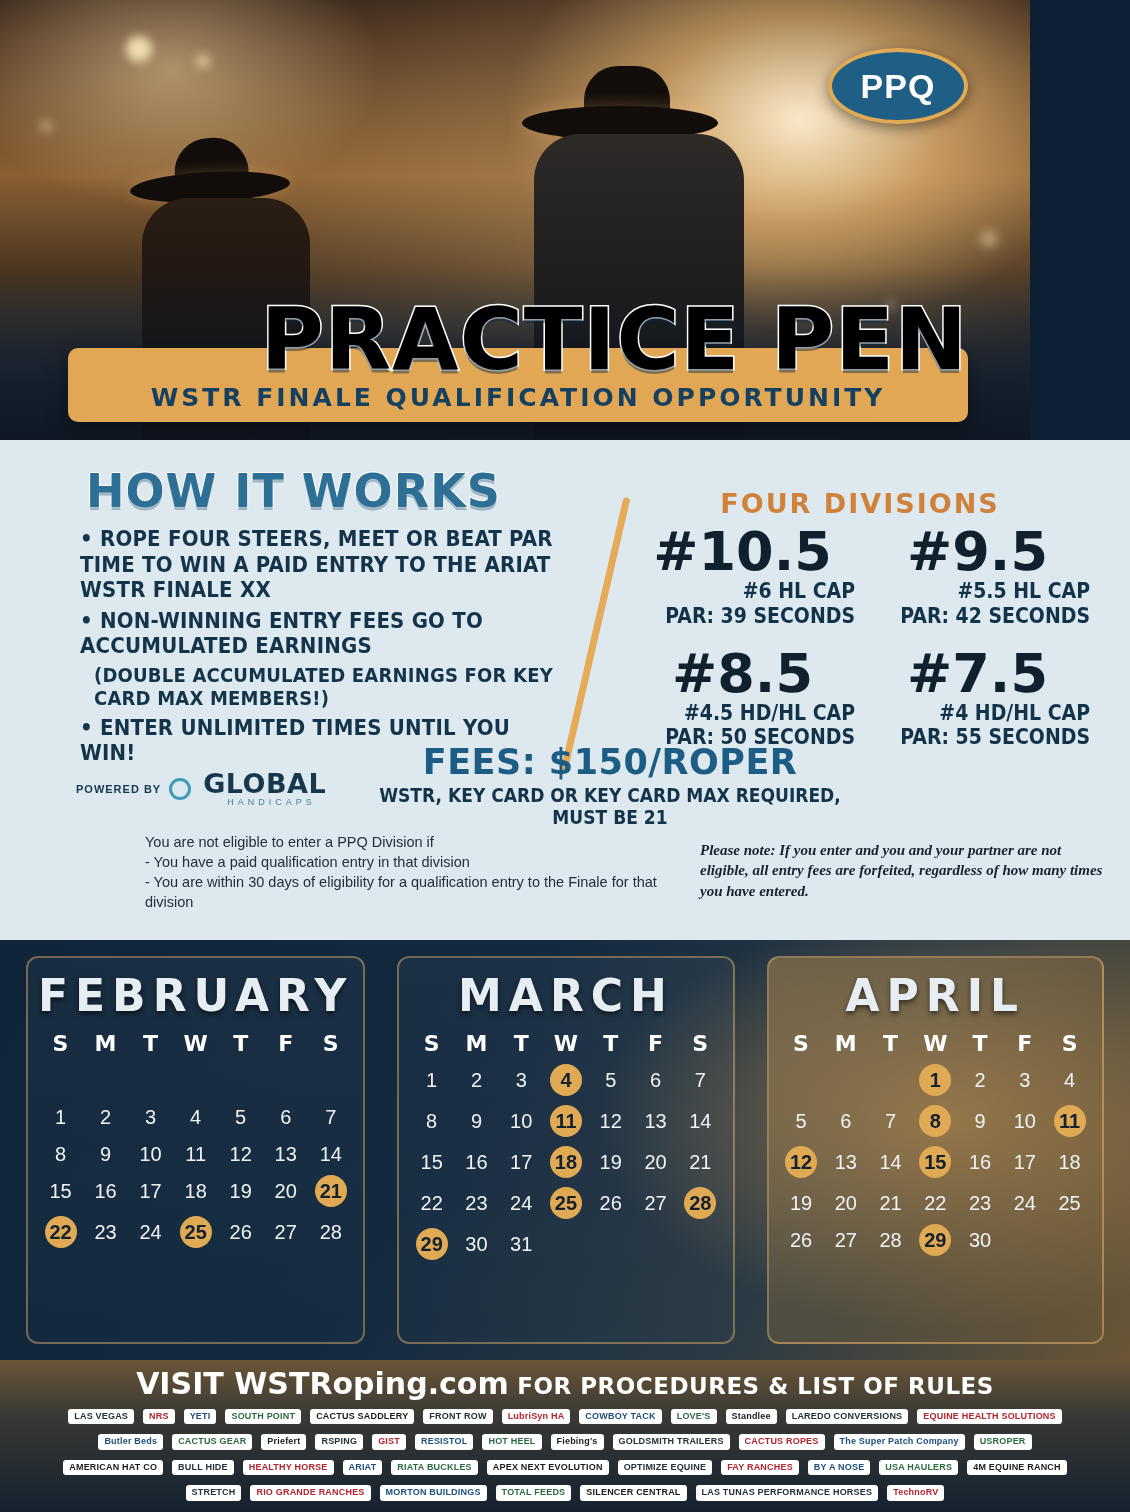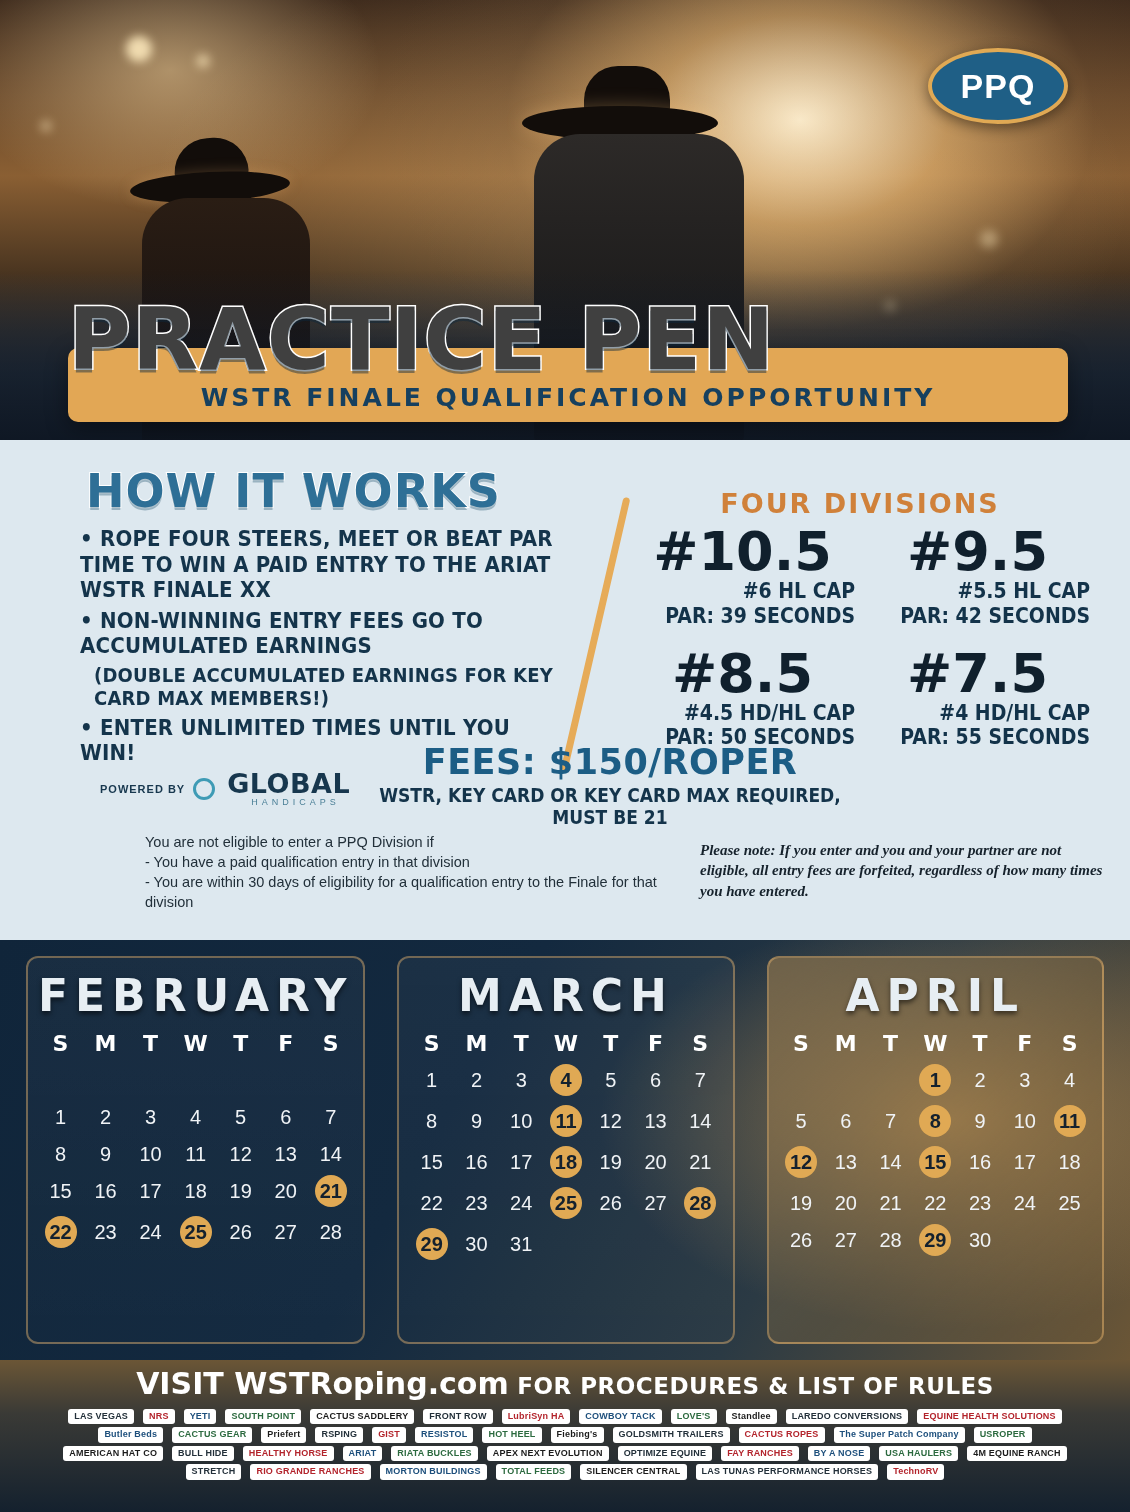--- a/index.html
+++ b/index.html
@@ -7,21 +7,21 @@
     width: 1130px; height: 1512px;
     font-family: "Liberation Sans", sans-serif;
     background: #0d2033;
     overflow: hidden;
     position: relative;
   }
 
   
   .hero {
     position: relative;
-    width: 1130px; height: 440px;
+    width: 1030px; height: 440px;
     background:
       radial-gradient(ellipse 420px 300px at 800px 120px, rgba(255,245,220,0.95) 0%, rgba(240,190,120,0.55) 35%, rgba(120,90,60,0.15) 70%, rgba(0,0,0,0) 100%),
       radial-gradient(ellipse 300px 200px at 170px 70px, rgba(255,225,170,0.5) 0%, rgba(0,0,0,0) 70%),
       linear-gradient(180deg, #3d2a1c 0%, #6b4a2b 22%, #8a5f33 40%, #4a3520 62%, #23303e 85%, #1b2a3a 100%);
     overflow: hidden;
   }
   .hero-haze {
     position:absolute; inset:0;
     background: radial-gradient(ellipse 700px 380px at 640px 200px, rgba(255,210,140,0.28) 0%, rgba(0,0,0,0) 70%);
   }
@@ -71,27 +71,27 @@
 
   
   .title-band {
     position:absolute; left:68px; right:62px; bottom:18px;
     background:#e2a755;
     border-radius:10px;
     padding:8px 0 10px;
     box-shadow: 0 6px 22px rgba(0,0,0,0.4);
   }
   .title-main {
-    text-align:left;
+    text-align:right;
     font-family:"DejaVu Sans", sans-serif;
     font-weight:bold;
     font-size:86px;
     line-height:0.92;
     letter-spacing:1px;
-    color:#404040;
+    color:#000000;
     -webkit-text-stroke: 3px #ffffff;
     paint-order: stroke fill;
     text-shadow: 0 4px 0 rgba(12,40,62,0.45);
     margin-top:-56px;
     position:relative;
   }
   .title-sub {
     text-align:center;
     font-family:"DejaVu Sans", sans-serif;
     font-weight:bold;
@@ -157,21 +157,21 @@
     color:#10202d; text-align:center;
   }
   .div-cap, .div-par {
     font-family:"DejaVu Sans Condensed","Liberation Sans Narrow","Liberation Sans", sans-serif;
     font-weight:bold; font-size:21px; color:#13334a; line-height:1.18;
     text-align:right;
   }
   .div-cell.lower { margin-top:14px; }
 
   .powered {
-    position:absolute; left:100px; top:330px; display:flex; align-items:center; gap:8px;
+    position:absolute; left:76px; top:330px; display:flex; align-items:center; gap:8px;
   }
   .powered .pb {
     font-family:"Liberation Sans", sans-serif; font-weight:bold;
     font-size:11px; letter-spacing:1px; color:#17374e;
   }
   .globe-logo { display:flex; flex-direction:column; align-items:flex-start; }
   .globe-logo .gl-main {
     font-family:"DejaVu Sans", sans-serif; font-weight:bold; font-size:27px;
     color:#17374e; letter-spacing:0.5px; line-height:1;
   }
@@ -259,21 +259,21 @@
     text-align:center;
     font-family:"DejaVu Sans", sans-serif; font-weight:bold;
     font-size:30px; color:#ffffff;
   }
   .visit .small {
     font-size:23px; letter-spacing:0.5px;
   }
   .sponsors {
     margin-top:8px; padding:0 60px;
     display:flex; flex-wrap:wrap; justify-content:center; align-items:flex-end;
-    gap:3px 9px;
+    gap:10px 9px;
   }
   .sp {
     background:#ffffff; color:#23303a;
     font-family:"Liberation Sans", sans-serif; font-weight:bold;
     font-size:9px; letter-spacing:0.2px;
     padding:3px 6px; border-radius:3px; white-space:nowrap;
     line-height:1.05;
   }
   .sp.red { color:#b3242c; }
   .sp.blue { color:#1d4f7c; }

